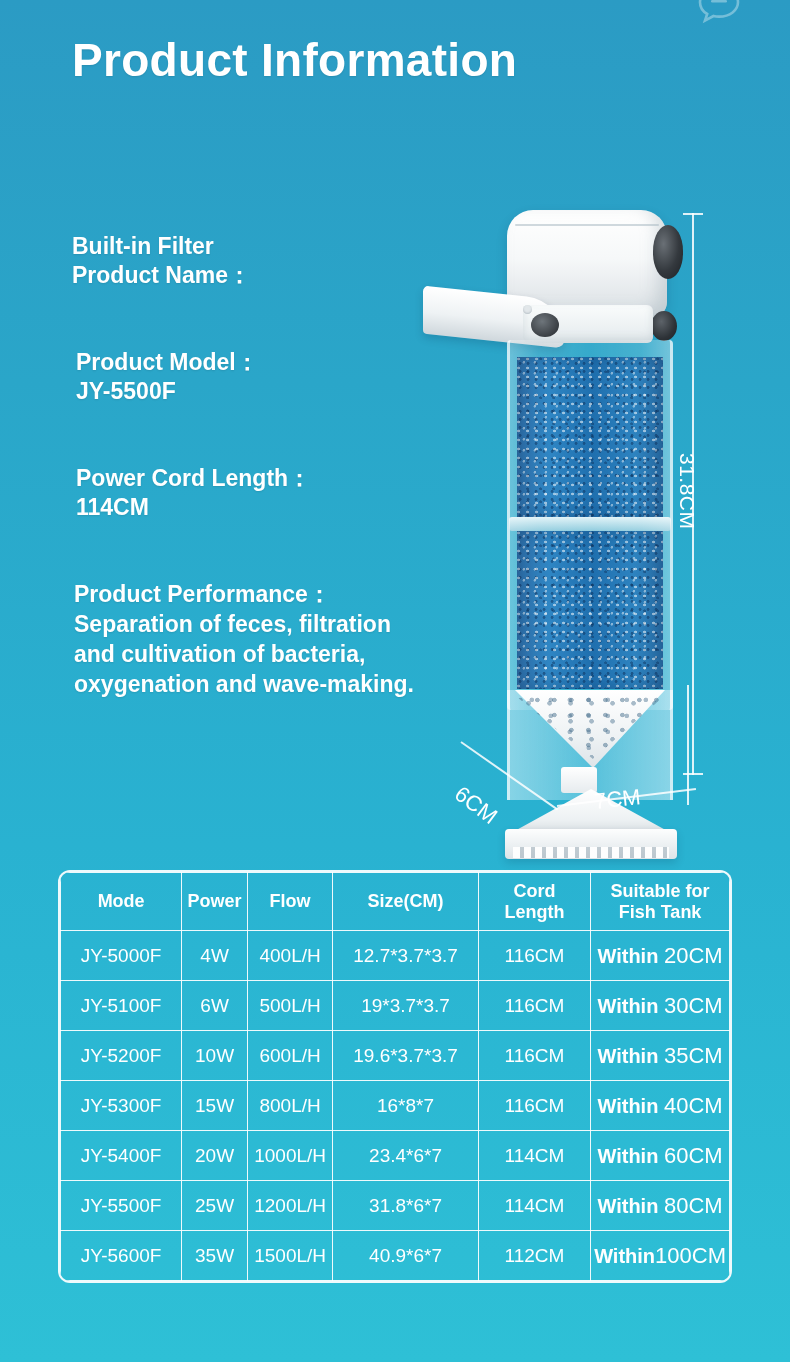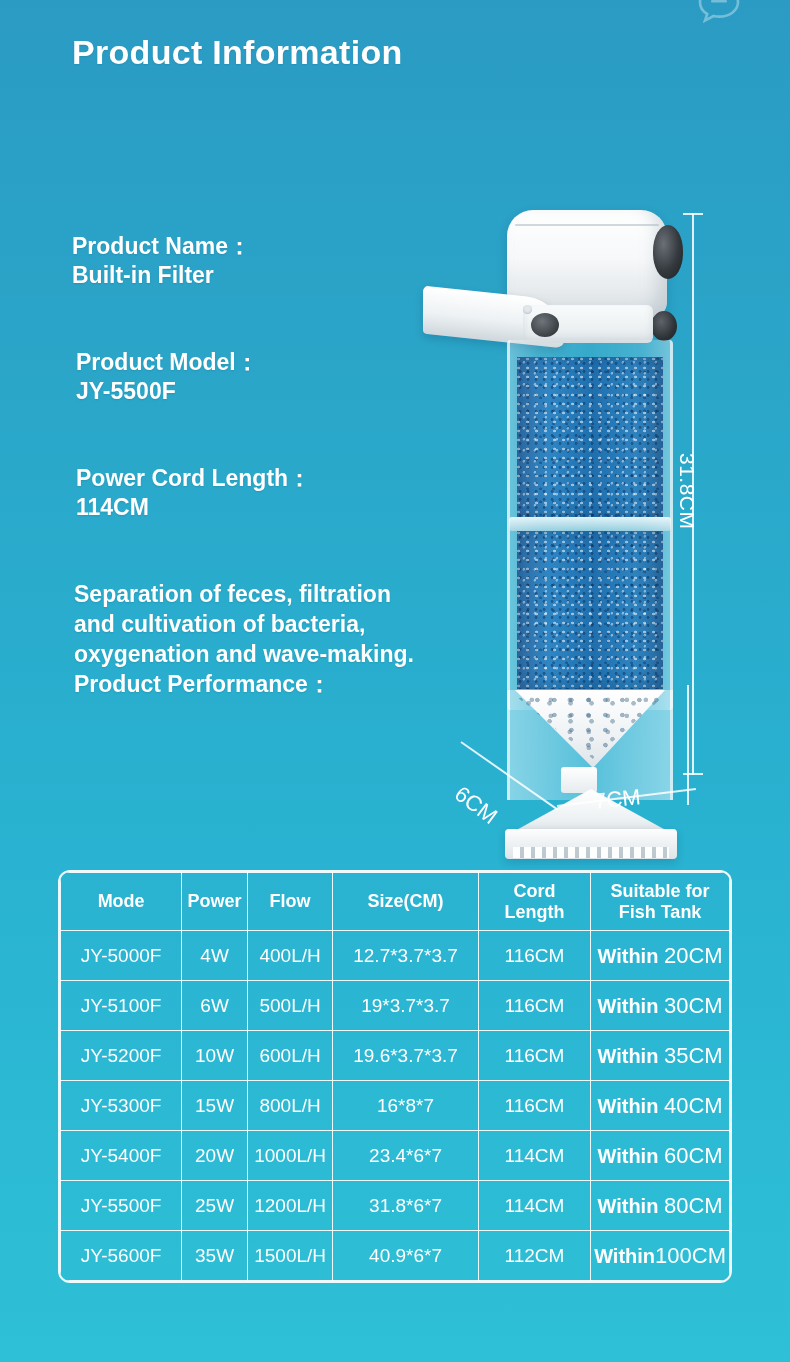--- a/index.html
+++ b/index.html
@@ -11,21 +11,21 @@
     overflow:hidden;
     position:relative;
   }
 
   
   .chat-icon { position:absolute; top:-18px; right:45px; width:52px; height:52px; opacity:.35; }
 
   
   .page-title {
     position:absolute; left:72px; top:33px;
-    font-size:34px; font-weight:bold; letter-spacing:.3px;
+    font-size:46px; font-weight:bold; letter-spacing:.3px;
     text-shadow:0 1px 2px rgba(0,0,0,.10);
   }
 
   
   .specs { position:absolute; left:0; top:232px; width:470px; }
   .spec-group { margin-bottom:0; }
   .spec-line { font-size:23px; font-weight:bold; line-height:1.28; white-space:pre-wrap;
                text-shadow:0 1px 2px rgba(0,0,0,.10); }
   .g1 { position:absolute; left:72px; top:0px; }
   .g2 { position:absolute; left:76px; top:116px; }
@@ -176,39 +176,39 @@
 <svg class="chat-icon" viewBox="0 0 52 52">
   <path d="M26 6c11 0 19 6.4 19 14.3 0 7.9-8 14.3-19 14.3-1.9 0-3.8-.2-5.5-.6l-8.5 4.6 2.2-6.6C9.6 29.4 7 25.1 7 20.3 7 12.4 15 6 26 6z" fill="none" stroke="#ffffff" stroke-width="2.6"></path>
   <rect x="18" y="18" width="16" height="2.6" rx="1.3" fill="#ffffff"></rect>
 </svg>
 
 <div class="page-title">Product Information</div>
 
 <div class="specs">
 
   <div class="spec-group g1">
+    <div class="spec-line">Built-in Filter</div>
     <div class="spec-line">Product Name：</div>
-    <div class="spec-line">Built-in Filter</div>
   </div>
 
   <div class="spec-group g2">
     <div class="spec-line">Product Model：</div>
     <div class="spec-line">JY-5500F</div>
   </div>
 
   <div class="spec-group g3">
     <div class="spec-line">Power Cord Length：</div>
     <div class="spec-line">114CM</div>
   </div>
 
   <div class="spec-group g4">
+    <div class="spec-line">Product Performance：</div>
     <div class="spec-line">Separation of feces, filtration
 and cultivation of bacteria,
 oxygenation and wave-making.</div>
-    <div class="spec-line">Product Performance：</div>
   </div>
 
 </div>
 
 <div class="product">
 
   <div class="motor">
     <div class="motor-seam"></div>
   </div>
   <div class="nozzle"></div>

